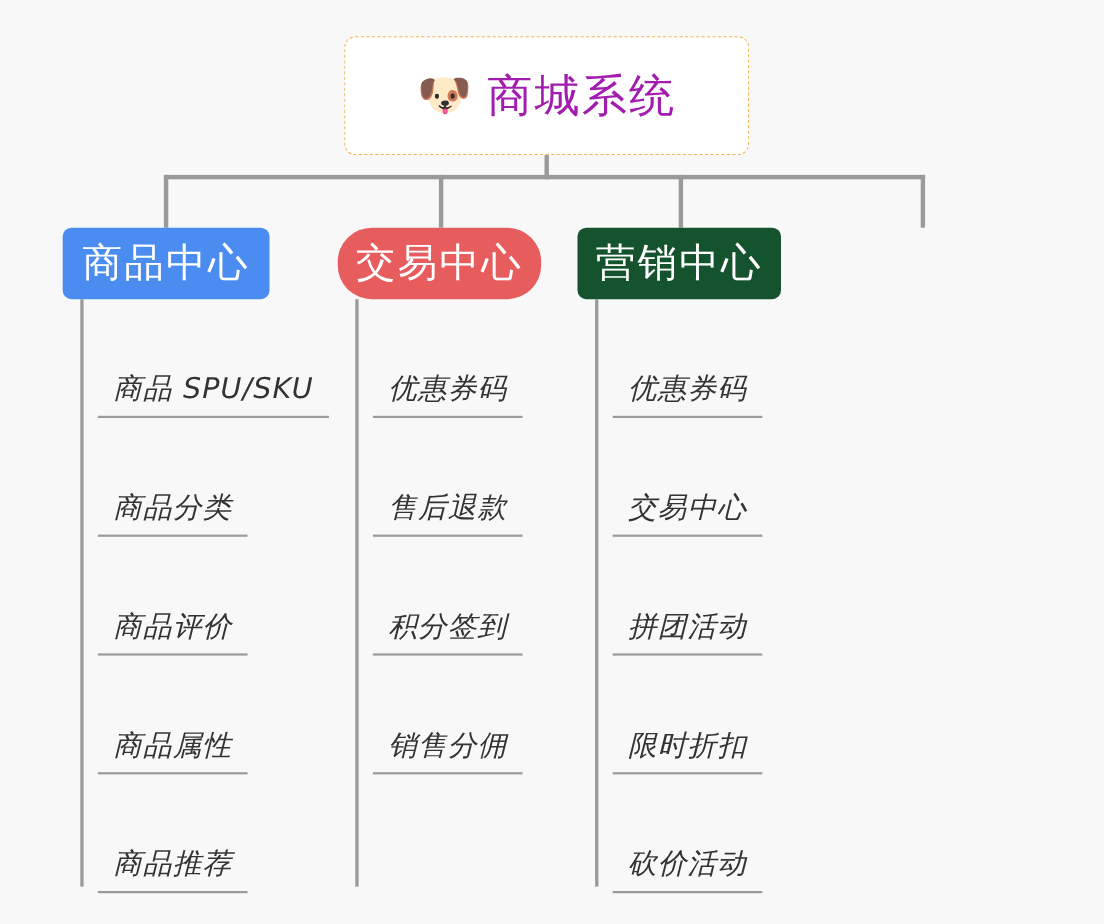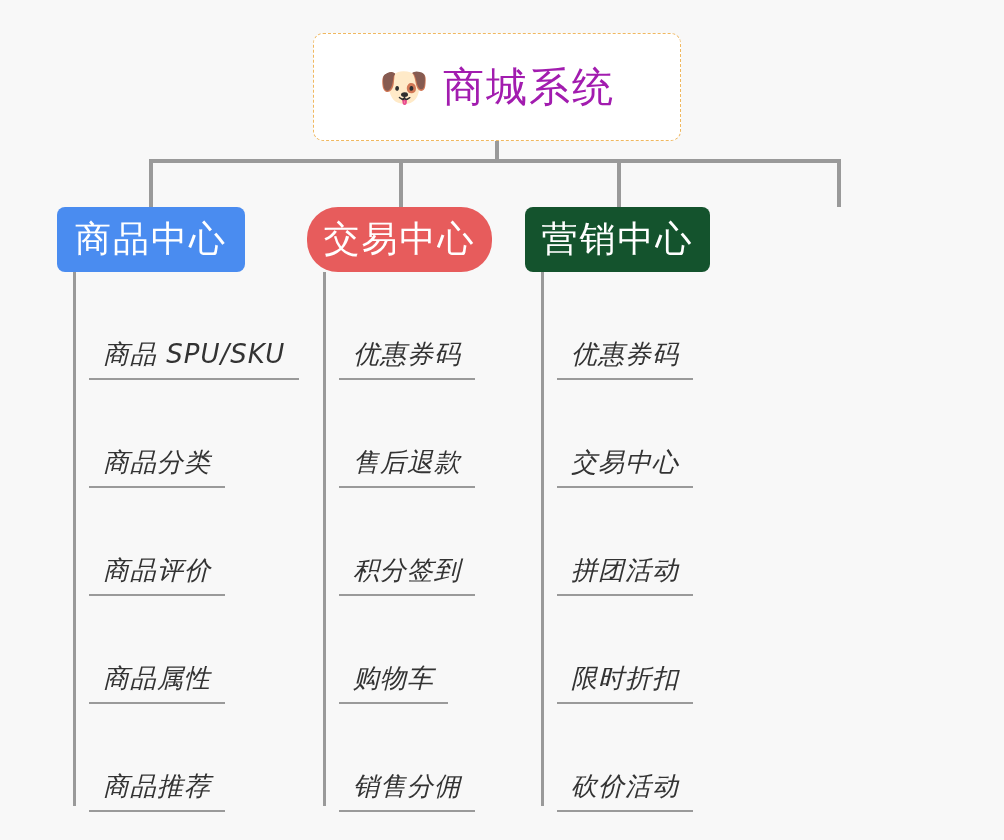--- a/index.html
+++ b/index.html
@@ -166,23 +166,20 @@
       <li class="leaf">
           <span class="leaf-inner">优惠券码</span>
         </li>
       <li class="leaf">
           <span class="leaf-inner">售后退款</span>
         </li>
       <li class="leaf">
           <span class="leaf-inner">积分签到</span>
         </li>
       <li class="leaf">
-          <span class="leaf-inner">购物车</span>
-        </li>
-      <li class="leaf">
           <span class="leaf-inner">销售分佣</span>
         </li>
     </ul>
   </div>
 
   <div class="column" style="left:525px; width:185px;">
     <div class="cat-header" style="background:#14532d;">
       <span>营销中心</span>
     </div>
     <div class="trunk" style="height:534px;"></div>

